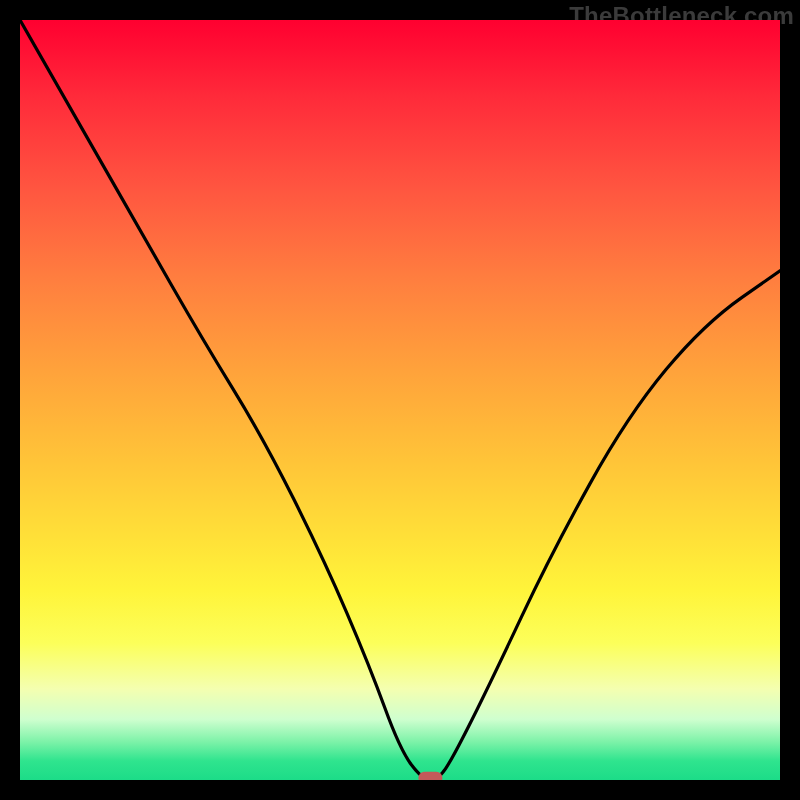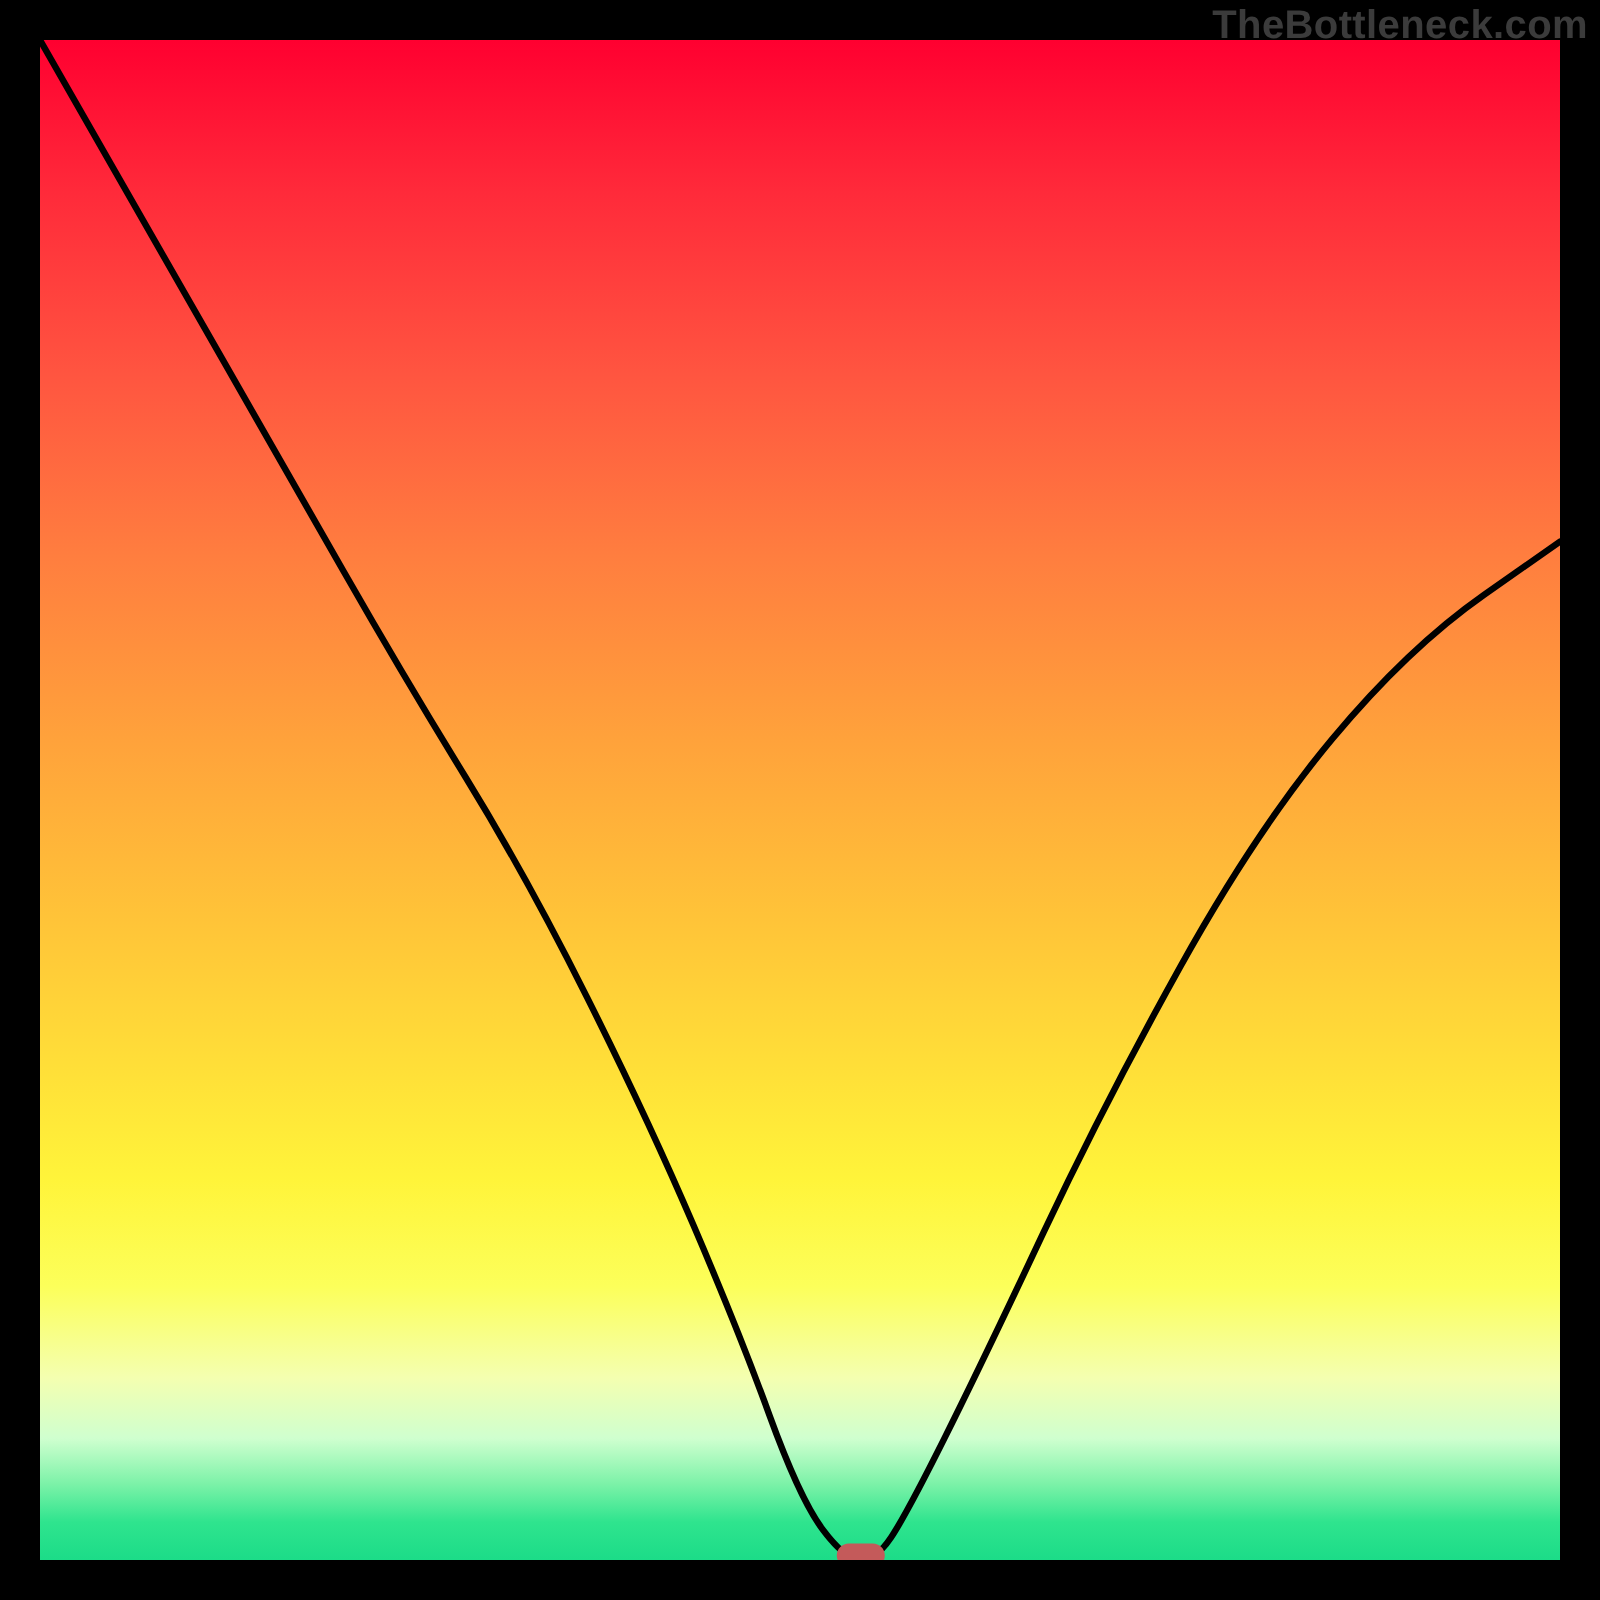--- a/index.html
+++ b/index.html
@@ -39,21 +39,21 @@
       #7cf2a8 95%,
       #2fe48e 97.5%,
       #1cdc88 100%
     );
   }
   .watermark {
     position: absolute;
     top: 2px;
     right: 6px;
     color: #3b3b3b;
-    font-size: 20px;
+    font-size: 24px;
     font-weight: 600;
     letter-spacing: 0.2px;
     user-select: none;
   }
   svg.curve-layer {
     position: absolute;
     left: 20px;
     top: 20px;
     width: 760px;
     height: 760px;

